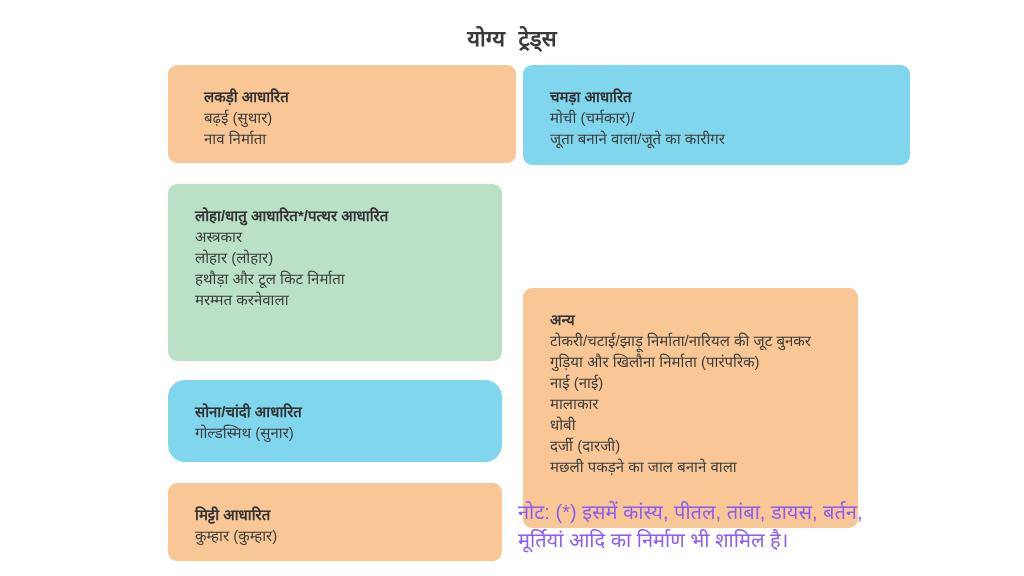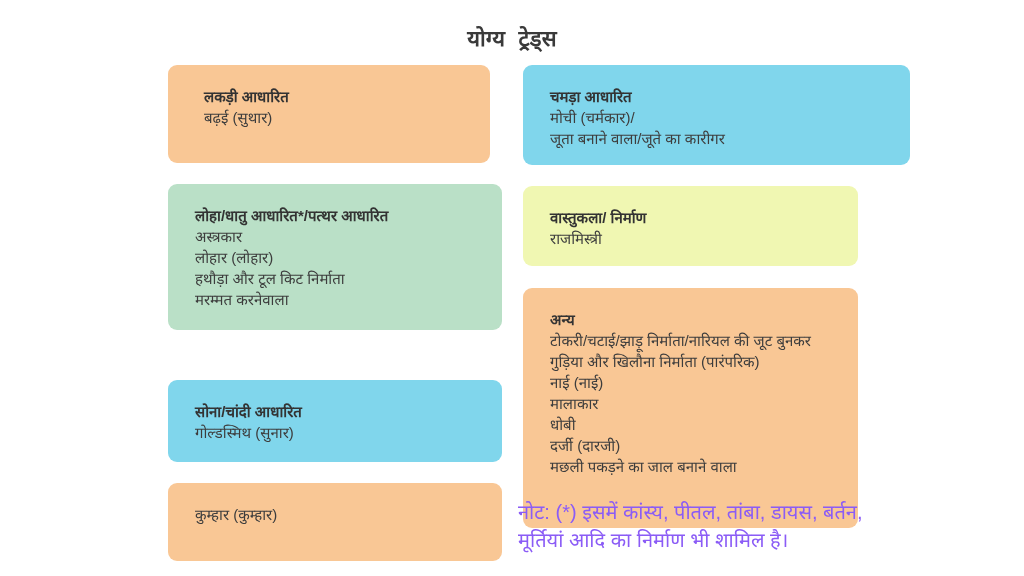--- a/index.html
+++ b/index.html
@@ -43,22 +43,22 @@
     overflow: hidden;
   }
   .card-header {
     font-weight: 700;
     color: #333333;
   }
   .card-line {
     font-weight: 400;
   }
   
-  #card-wood    { left: 168px; top:  65px; width: 322px; height:  98px; padding-left: 36px; }
-  #card-metal   { left: 168px; top: 184px; width: 334px; height: 146px; }
+  #card-wood    { left: 168px; top:  65px; width: 348px; height:  98px; padding-left: 36px; }
+  #card-metal   { left: 168px; top: 184px; width: 334px; height: 177px; }
   #card-gold    { left: 168px; top: 380px; width: 334px; height:  82px; }
   #card-clay    { left: 168px; top: 483px; width: 334px; height:  78px; }
   
   #card-leather { left: 523px; top:  65px; width: 387px; height: 100px; }
   #card-arch    { left: 523px; top: 186px; width: 335px; height:  80px; }
   #card-other   { left: 523px; top: 288px; width: 335px; height: 240px; }
   .note {
     position: absolute;
     left: 518px;
     top: 498px;
@@ -72,49 +72,47 @@
 </head>
 <body>
 
 <div class="canvas">
 
   <h1 class="title">योग्य ट्रेड्स</h1>
 
   <section class="card" id="card-wood" style="background-color: rgb(249, 199, 149);">
     <div class="card-header">लकड़ी आधारित</div>
     <div class="card-line">बढ़ई (सुथार)</div>
+    <div class="card-line">नाव निर्माता</div>
   </section>
 
   <section class="card" id="card-metal" style="background-color: rgb(186, 224, 199);">
     <div class="card-header">लोहा/धातु आधारित*/पत्थर आधारित</div>
     <div class="card-line">अस्त्रकार</div>
     <div class="card-line">लोहार (लोहार)</div>
     <div class="card-line">हथौड़ा और टूल किट निर्माता</div>
     <div class="card-line">मरम्मत करनेवाला</div>
   </section>
 
-  <section class="card" id="card-gold" style="background-color: rgb(128, 214, 236);">
+  <section class="card" id="card-gold" style="background-color: rgb(128, 214, 236); border-radius: 17px;">
     <div class="card-header">सोना/चांदी आधारित</div>
     <div class="card-line">गोल्डस्मिथ (सुनार)</div>
   </section>
 
   <section class="card" id="card-clay" style="background-color: rgb(249, 199, 149);">
+    <div class="card-header">मिट्टी आधारित</div>
     <div class="card-line">कुम्हार (कुम्हार)</div>
   </section>
 
   <section class="card" id="card-leather" style="background-color: rgb(128, 214, 236);">
     <div class="card-header">चमड़ा आधारित</div>
     <div class="card-line">मोची (चर्मकार)/</div>
     <div class="card-line">जूता बनाने वाला/जूते का कारीगर</div>
   </section>
 
-  <section class="card" id="card-arch" style="background-color: rgb(240, 247, 178);">
-    <div class="card-header">वास्तुकला/ निर्माण</div>
-    <div class="card-line">राजमिस्त्री</div>
-  </section>
 
   <section class="card" id="card-other" style="background-color: rgb(249, 199, 149);">
     <div class="card-header">अन्य</div>
     <div class="card-line">टोकरी/चटाई/झाड़ू निर्माता/नारियल की जूट बुनकर</div>
     <div class="card-line">गुड़िया और खिलौना निर्माता (पारंपरिक)</div>
     <div class="card-line">नाई (नाई)</div>
     <div class="card-line">मालाकार</div>
     <div class="card-line">धोबी</div>
     <div class="card-line">दर्जी (दारजी)</div>
     <div class="card-line">मछली पकड़ने का जाल बनाने वाला</div>

